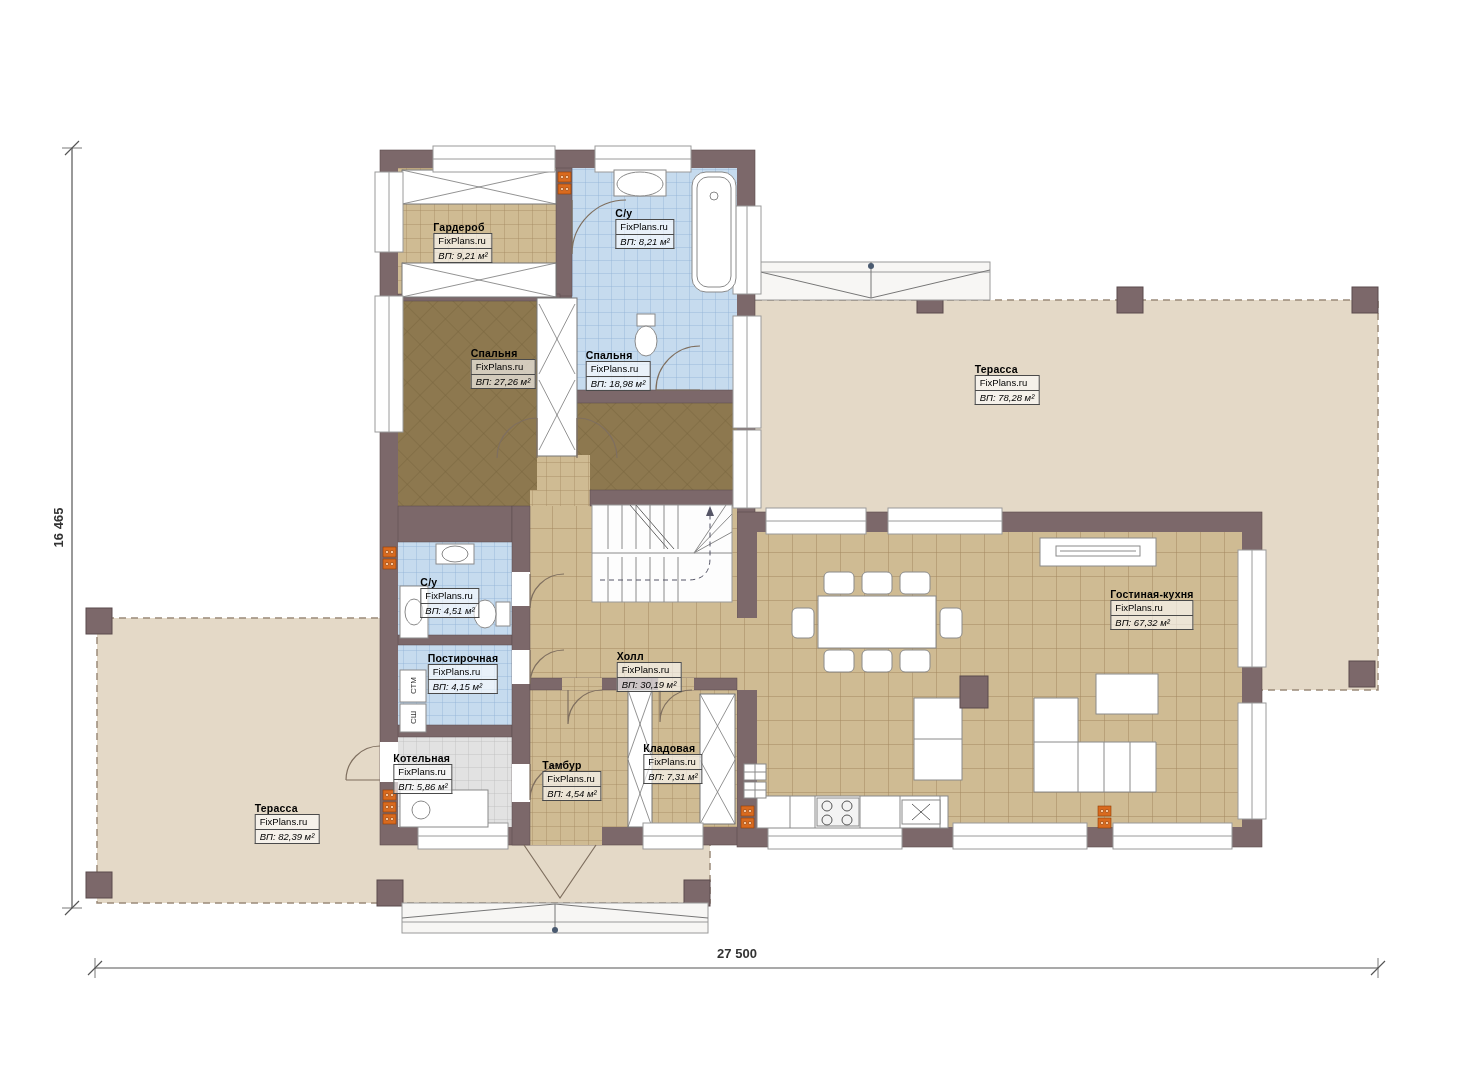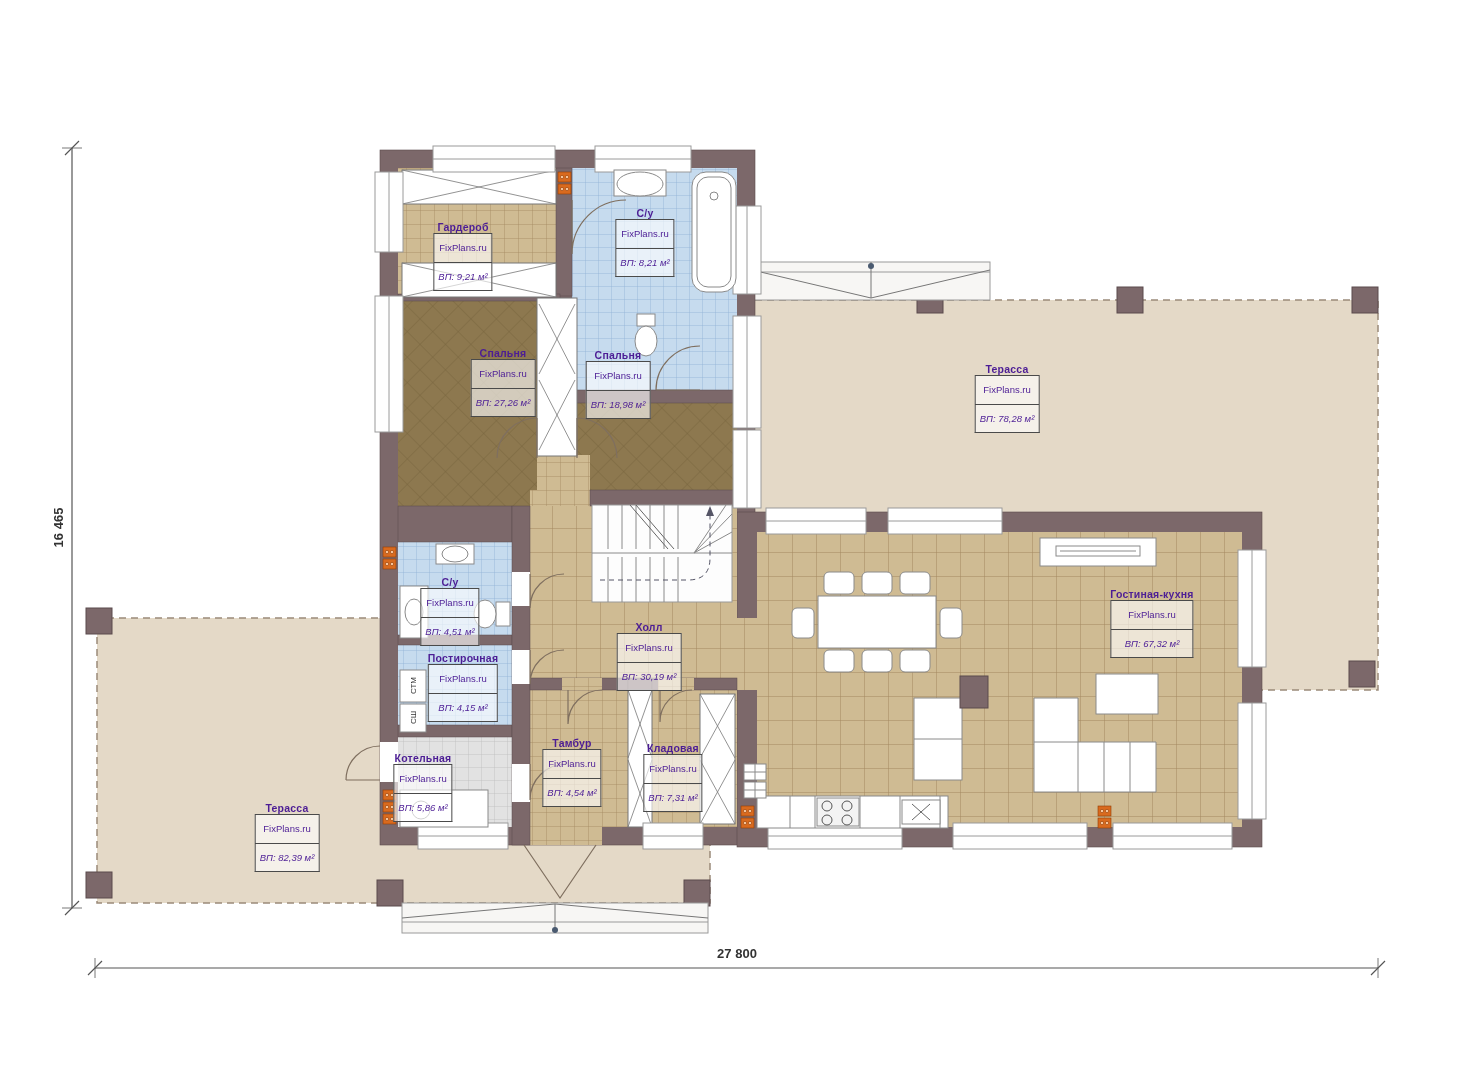--- a/index.html
+++ b/index.html
@@ -1,22 +1,22 @@
 <!DOCTYPE html>
 <html><head>
 <meta charset="utf-8">
 <style>
   html,body{margin:0;padding:0;background:#fff;}
   #plan{position:relative;width:1474px;height:1080px;background:#ffffff;overflow:hidden;
         font-family:"Liberation Sans", sans-serif;}
   #plan svg{position:absolute;left:0;top:0;}
-  .rl{position:absolute;transform:translateX(-50%);text-align:center;color:#4c1d95;z-index:5;white-space:nowrap;}
+  .rl{position:absolute;transform:translateX(-50%);color:#000000;z-index:5;white-space:nowrap;}
   .rl .nm{font-weight:bold;font-size:10.5px;line-height:12px;letter-spacing:.2px;}
   .rl .bx{display:block;border:1px solid #4a4a4a;background:rgba(255,255,255,0.62);
-          font-size:9.5px;line-height:11.5px;padding:8px 4px;}
+          font-size:9.5px;line-height:11.5px;padding:1px 4px;}
   .rl .bx + .bx{border-top:none;font-style:italic;}
   .appl{position:absolute;z-index:6;font-size:8px;color:#333;width:20px;text-align:center;
         transform:rotate(-90deg);}
   .dim{position:absolute;z-index:6;font-weight:bold;font-size:13px;color:#333;text-align:center;}
   #dim-v{left:28px;top:520px;width:60px;transform:rotate(-90deg);}
   #dim-h{left:697px;top:946px;width:80px;}
 </style>
 </head>
 <body>
 
@@ -352,26 +352,26 @@
   <div class="rl" style="left:463px;top:652px">
     <div class="nm">Постирочная</div>
     <div class="bx">FixPlans.ru</div>
     <div class="bx">ВП: 4,15 м²</div>
   </div>
   <div class="rl" style="left:423px;top:752px">
     <div class="nm">Котельная</div>
     <div class="bx">FixPlans.ru</div>
     <div class="bx">ВП: 5,86 м²</div>
   </div>
-  <div class="rl" style="left:572px;top:737px">
+  <div class="rl" style="left:572px;top:759px">
     <div class="nm">Тамбур</div>
     <div class="bx">FixPlans.ru</div>
     <div class="bx">ВП: 4,54 м²</div>
   </div>
-  <div class="rl" style="left:649px;top:621px">
+  <div class="rl" style="left:649px;top:650px">
     <div class="nm">Холл</div>
     <div class="bx">FixPlans.ru</div>
     <div class="bx">ВП: 30,19 м²</div>
   </div>
   <div class="rl" style="left:673px;top:742px">
     <div class="nm">Кладовая</div>
     <div class="bx">FixPlans.ru</div>
     <div class="bx">ВП: 7,31 м²</div>
   </div>
   <div class="rl" style="left:1152px;top:588px">
@@ -387,15 +387,15 @@
   <div class="rl" style="left:287px;top:802px">
     <div class="nm">Терасса</div>
     <div class="bx">FixPlans.ru</div>
     <div class="bx">ВП: 82,39 м²</div>
   </div>
 
   <div class="appl" style="left:403px;top:681px">СТМ</div>
   <div class="appl" style="left:403px;top:713px">СШ</div>
 
   <div id="dim-v" class="dim">16 465</div>
-  <div id="dim-h" class="dim">27 800</div>
+  <div id="dim-h" class="dim">27 500</div>
 
 </div>
 
 </body></html>

